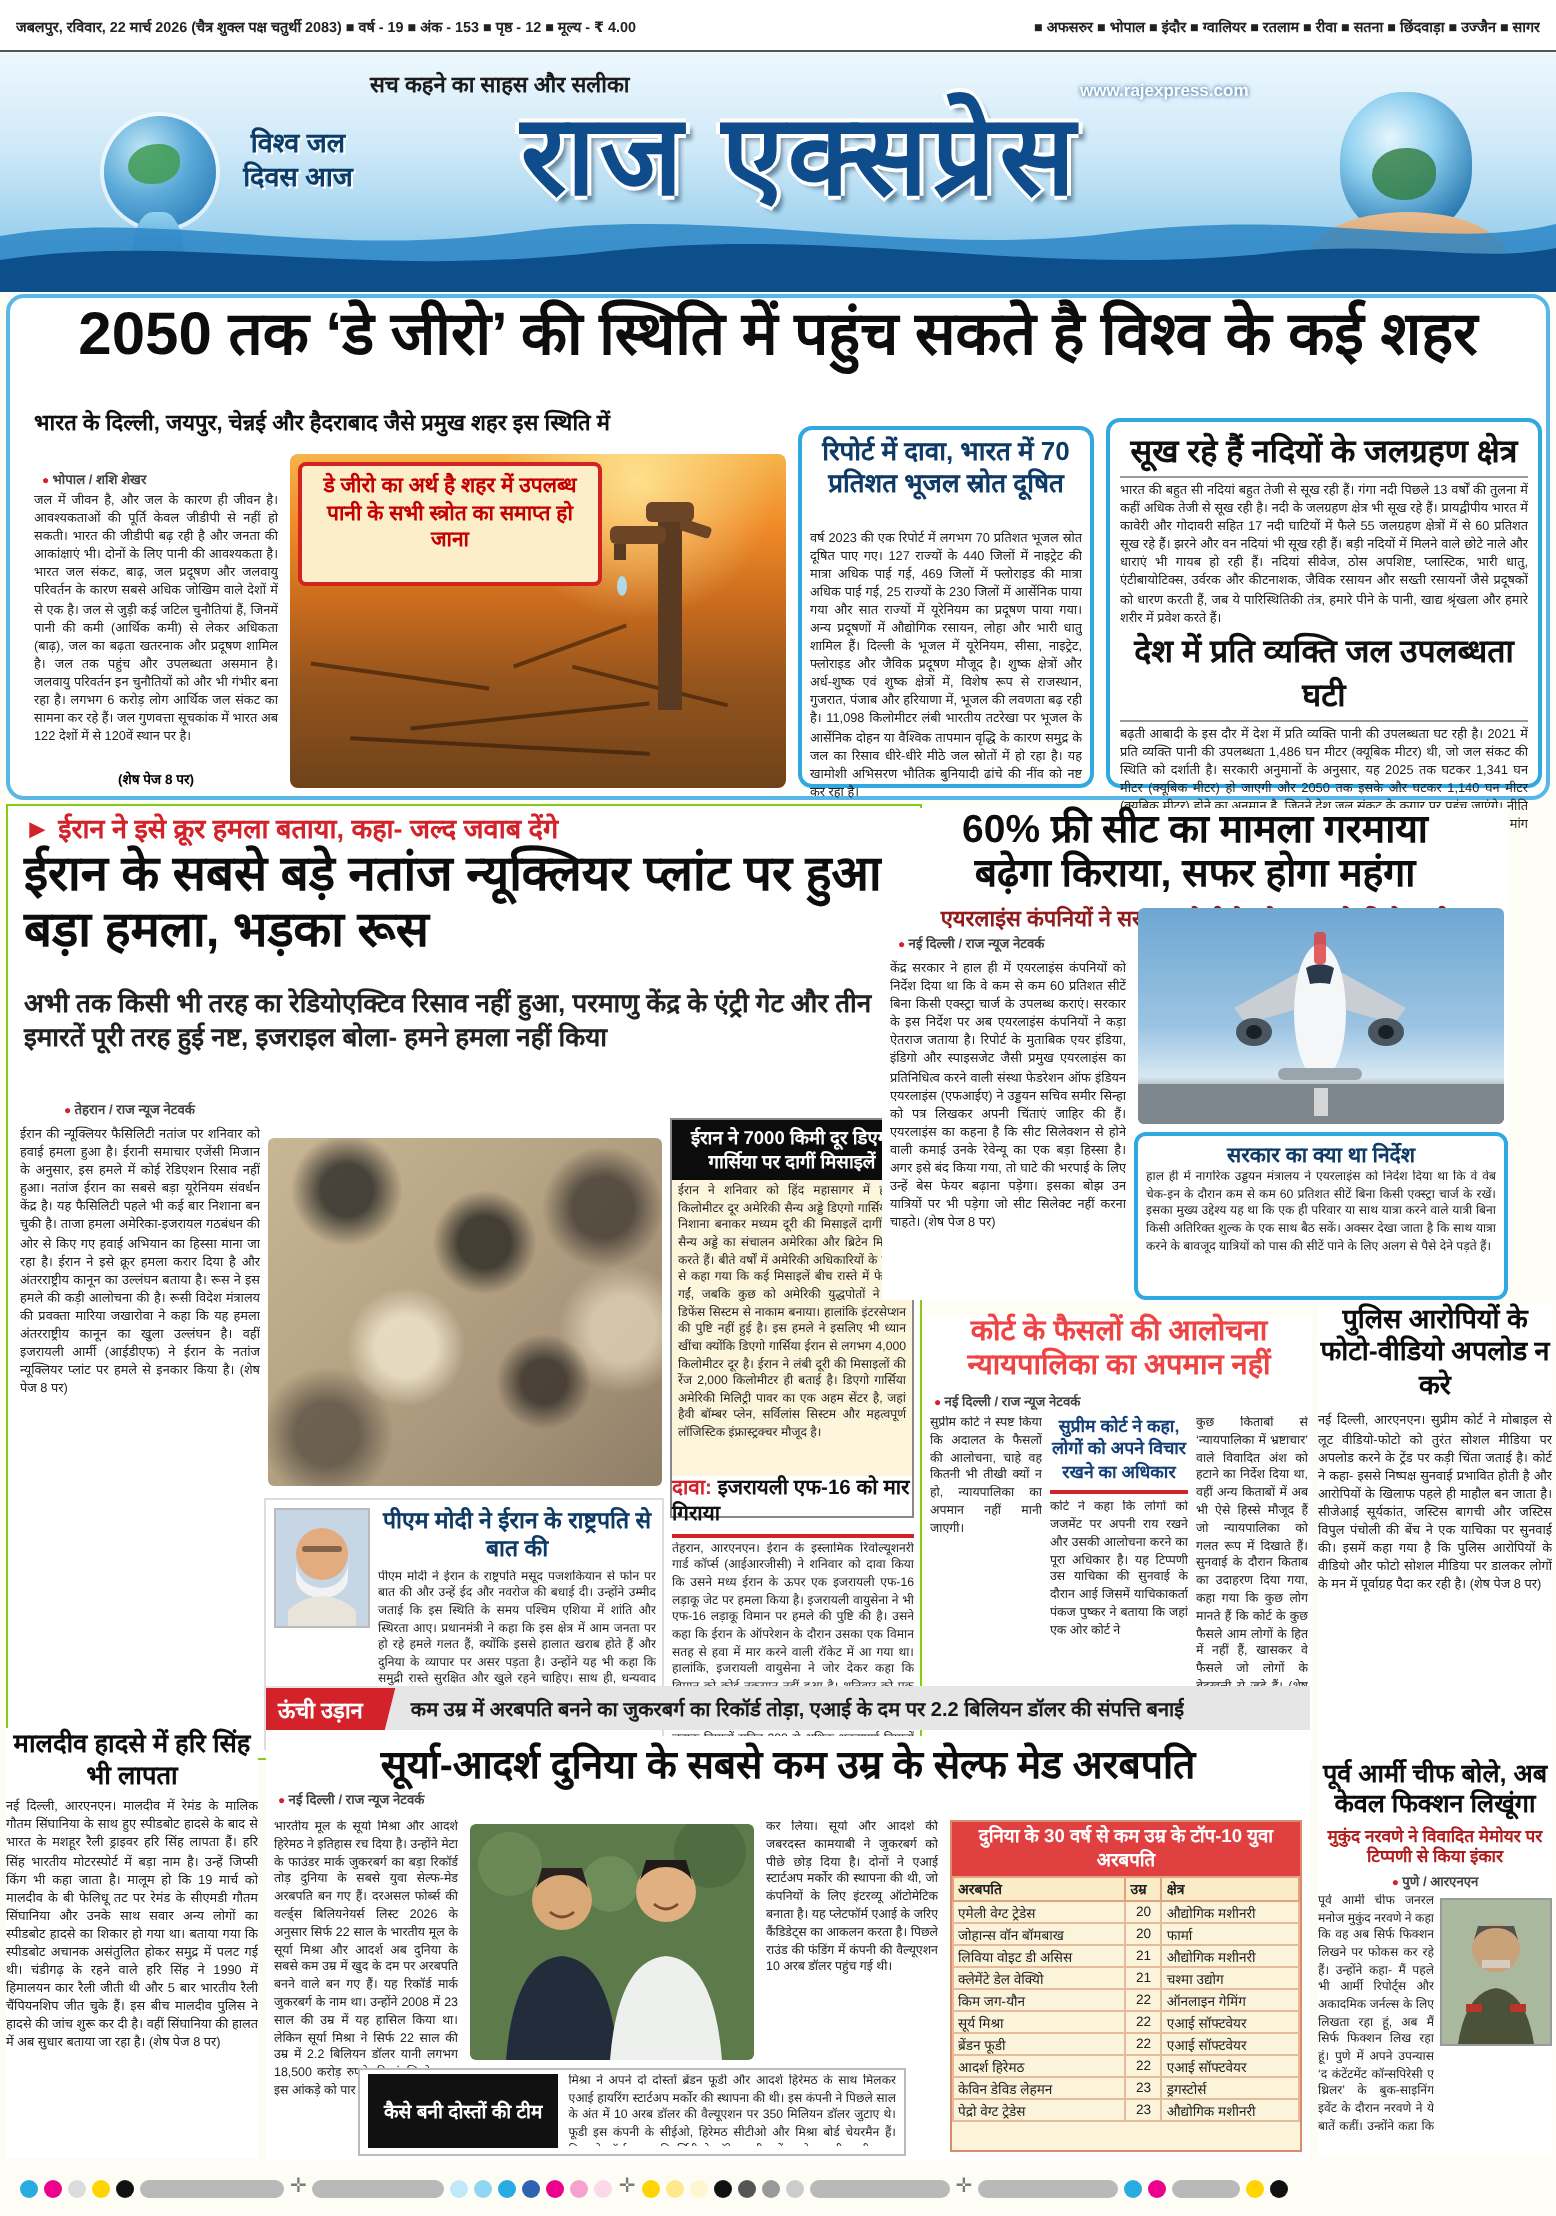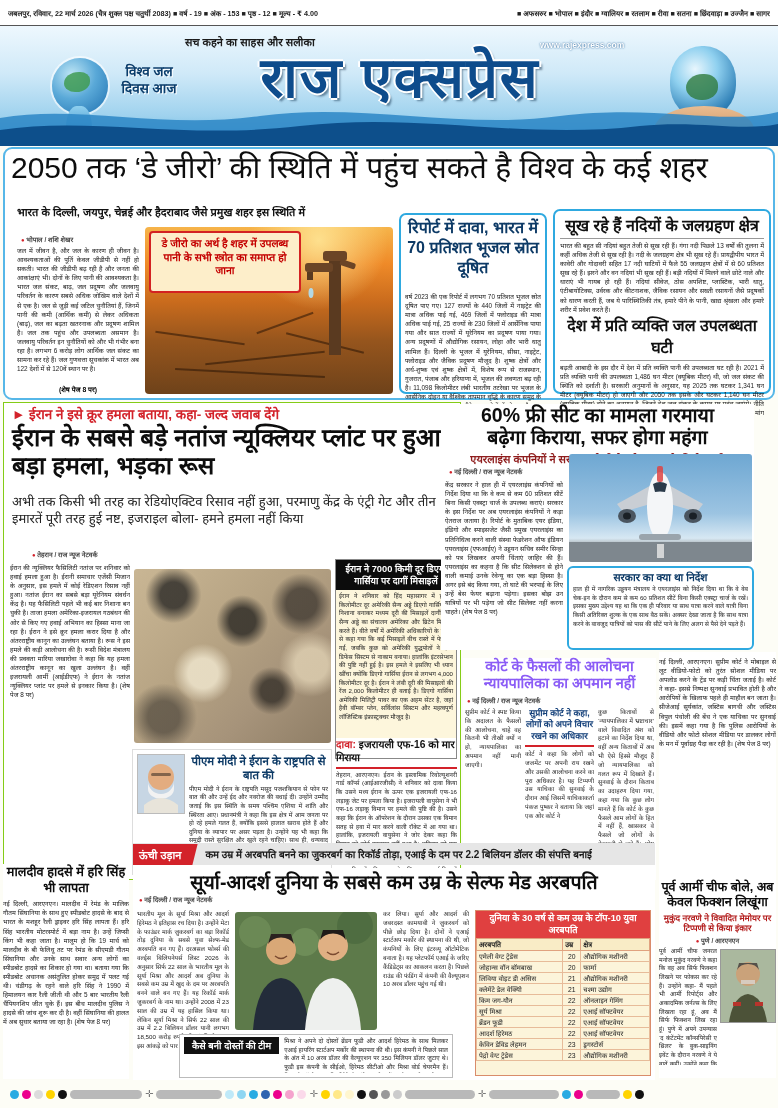--- a/index.html
+++ b/index.html
@@ -21,40 +21,40 @@
   #mast-badge{position:absolute;top:38px;left:116px;width:66px;font-size:13.5px;font-weight:800;color:#0b3d6b;line-height:1.25;text-align:center;text-shadow:1px 1px 0 #fff;}
   .globe{position:absolute;top:32px;left:52px;width:56px;height:56px;border-radius:50%;background:radial-gradient(circle at 35% 30%,#bfe6f5 0%,#5aa9d8 45%,#1d6faf 100%);box-shadow:0 0 0 2px rgba(255,255,255,.6);}
   .globe::after{content:"";position:absolute;left:12px;top:14px;width:26px;height:20px;background:#3f9b52;border-radius:60% 40% 55% 45%;opacity:.85;}
   .fountain{position:absolute;top:80px;left:66px;width:26px;height:36px;background:linear-gradient(180deg,#8fd0ef,#2a7fc0);border-radius:40% 40% 50% 50%/60% 60% 40% 40%;}
   .hand-globe{position:absolute;top:18px;right:14px;width:120px;height:100px;}
   .hg-ball{position:absolute;top:2px;left:26px;width:66px;height:72px;border-radius:48% 48% 46% 46%;background:radial-gradient(circle at 38% 32%,#e8f6fd 0%,#8fd0ef 35%,#2e7fb6 75%,#12557f 100%);}
   .hg-land{position:absolute;top:30px;left:42px;width:32px;height:26px;background:#2f7a3d;border-radius:55% 45% 50% 50%;opacity:.8;}
   .hg-hand{position:absolute;top:62px;left:10px;width:100px;height:34px;background:linear-gradient(180deg,#e9bd92,#c98e5c);border-radius:50% 50% 40% 40%/70% 70% 30% 30%;}
   
   #lead{top:147px;left:3px;width:772px;height:253px;border:2px solid #56b7e8;border-radius:9px;background:#fff;box-sizing:border-box;}
-  #lead-head{position:absolute;top:2px;left:6px;width:756px;font-size:30px;font-weight:400;color:#0d0d0d;line-height:1.15;}
+  #lead-head{position:absolute;top:2px;left:6px;width:756px;text-align:center;font-size:30px;font-weight:700;color:#0d0d0d;line-height:1.15;}
   #lead-sub{position:absolute;top:57px;left:12px;width:374px;font-size:11px;font-weight:800;color:#111;line-height:1.2;}
   #lead-by{position:absolute;top:86px;left:16px;}
   #lead-body{position:absolute;top:97px;left:12px;width:122px;height:138px;}
   #lead-cont{position:absolute;top:236px;left:12px;width:122px;font-size:6.8px;font-weight:800;text-align:center;}
   #lead-img{position:absolute;top:78px;left:140px;width:248px;height:167px;border-radius:4px;overflow:hidden;background:
     radial-gradient(circle at 70% 8%,rgba(255,230,150,.9) 0%,rgba(255,200,90,0) 30%),
     linear-gradient(180deg,#f6b44a 0%,#ef8a28 22%,#c96b1d 45%,#96551d 68%,#6e421a 100%);}
   .crack{position:absolute;background:rgba(40,20,5,.55);}
   #pump{position:absolute;right:30px;top:18px;}
   #lead-redbox{position:absolute;top:4px;left:4px;width:152px;height:62px;background:#fdeeca;border:2px solid #d32222;border-radius:4px;color:#c40000;font-size:10.5px;font-weight:800;line-height:1.3;padding:4px 5px;box-sizing:border-box;text-align:center;}
   #lead-midbox{position:absolute;top:64px;left:394px;width:148px;height:181px;border:2px solid #2fa9e0;border-radius:7px;box-sizing:border-box;padding:3px 4px;background:#fff;}
-  #lead-midbox .bx-h{font-size:16px;font-weight:800;color:#0d3a66;text-align:center;line-height:1.25;margin-bottom:14px;}
+  #lead-midbox .bx-h{font-size:13px;font-weight:800;color:#0d3a66;text-align:center;line-height:1.25;margin-bottom:14px;}
   #lead-rightbox{position:absolute;top:60px;left:548px;width:218px;height:185px;border:2px solid #2fa9e0;border-radius:7px;box-sizing:border-box;padding:2px 5px;background:#fff;}
   .rb-h{font-size:16px;font-weight:800;color:#111;text-align:center;border-bottom:1px solid #999;padding:1px 0 2px;}
   
   #iran{top:402px;left:3px;width:458px;height:478px;border:1px solid #84cc16;box-sizing:border-box;background:#fff;}
   #iran-kick{position:absolute;top:2px;left:8px;font-size:13.5px;font-weight:800;color:#d3222a;}
   #iran-head{position:absolute;top:21px;left:8px;width:440px;font-size:24.5px;font-weight:800;color:#0d0d0d;line-height:1.14;}
-  #iran-sub{position:absolute;top:90px;left:8px;width:440px;font-size:13px;font-weight:normal;color:#222;line-height:1.32;}
+  #iran-sub{position:absolute;top:90px;left:8px;width:440px;font-size:13px;font-weight:bold;color:#222;line-height:1.32;}
   #iran-by{position:absolute;top:147px;left:28px;}
   #iran-body{position:absolute;top:160px;left:6px;width:120px;height:294px;}
   #sat-img{position:absolute;top:166px;left:130px;width:197px;height:174px;border-radius:3px;background:
     radial-gradient(circle at 20% 15%,rgba(30,30,30,.75) 0 6%,rgba(30,30,30,0) 13%),
     radial-gradient(circle at 55% 30%,rgba(40,38,34,.8) 0 8%,rgba(40,38,34,0) 16%),
     radial-gradient(circle at 85% 20%,rgba(50,45,40,.7) 0 7%,rgba(50,45,40,0) 14%),
     radial-gradient(circle at 35% 60%,rgba(235,225,200,.9) 0 9%,rgba(235,225,200,0) 18%),
     radial-gradient(circle at 70% 70%,rgba(35,32,28,.7) 0 6%,rgba(35,32,28,0) 13%),
     radial-gradient(circle at 15% 85%,rgba(60,55,48,.6) 0 7%,rgba(60,55,48,0) 15%),
     radial-gradient(circle at 90% 55%,rgba(225,210,180,.8) 0 8%,rgba(225,210,180,0) 16%),
@@ -72,21 +72,21 @@
   #air{top:404px;left:441px;width:313px;height:246px;background:#fff;}
   #air-head{position:absolute;top:0;left:0;width:313px;text-align:center;font-size:19.5px;font-weight:800;color:#0d0d0d;line-height:1.15;}
   #air-sub{position:absolute;top:47px;left:0;width:313px;text-align:center;font-size:11px;font-weight:800;color:#8f1d1d;}
   #air-by{position:absolute;top:63px;left:8px;}
   #air-body{position:absolute;top:76px;left:4px;width:118px;height:168px;}
   #plane-img{position:absolute;top:50px;left:128px;width:183px;height:108px;border-radius:3px;overflow:hidden;background:linear-gradient(180deg,#6ea7d2 0%,#9cc4e2 55%,#d7e8f3 78%,#b9c2c8 82%,#8e979e 100%);}
   #govt-box{position:absolute;top:162px;left:126px;width:187px;height:84px;border:2px solid #2fa9e0;border-radius:6px;box-sizing:border-box;padding:2px 4px;background:#fff;}
   #govt-box .gb-h{font-size:10.5px;font-weight:800;color:#0d3a66;text-align:center;margin-bottom:1px;}
   
   #court{top:658px;left:463px;width:193px;height:222px;background:#fff;}
-  #court-head{position:absolute;top:0;left:0;width:193px;text-align:center;font-size:14.5px;font-weight:800;line-height:1.2;color:#8b5cf6;}
+  #court-head{position:absolute;top:0;left:0;width:193px;text-align:center;font-size:14.5px;font-weight:800;line-height:1.2;color:#ef4444;}
   #court-by{position:absolute;top:38px;left:4px;}
   #court-cols{position:absolute;top:50px;left:2px;width:189px;height:168px;display:flex;gap:4px;}
   #court-cols .c1,#court-cols .c3{width:56px;}
   #court-cols .c2{width:69px;}
   #pullquote{font-size:8.8px;font-weight:800;color:#14407a;text-align:center;line-height:1.3;border-bottom:2px solid #d3222a;padding-bottom:3px;margin-bottom:3px;}
   
   #police{top:652px;left:659px;width:117px;height:228px;background:#fff;}
   #police-head{font-size:13.5px;font-weight:800;text-align:center;line-height:1.22;color:#0d0d0d;}
   #police-body{margin-top:5px;height:170px;}
   
@@ -99,21 +99,21 @@
   #ribbon .badge span{display:inline-block;transform:skewX(14deg);}
   #ribbon .rtxt{font-size:10px;font-weight:800;color:#1a1a1a;white-space:nowrap;overflow:hidden;}
   
   #billi{top:868px;left:133px;width:522px;height:212px;background:#fff;}
   #billi-head{position:absolute;top:0;left:0;width:522px;text-align:center;font-size:19.5px;font-weight:800;color:#0d0d0d;}
   #billi-by{position:absolute;top:27px;left:6px;}
   #billi-left{position:absolute;top:42px;left:4px;width:92px;height:164px;}
   #billi-photo{position:absolute;top:44px;left:102px;width:142px;height:118px;border-radius:3px;overflow:hidden;}
   #billi-right{position:absolute;top:42px;left:250px;width:86px;height:118px;}
   #team-box{position:absolute;top:166px;left:46px;width:274px;height:44px;border:1px solid #bbb;box-sizing:border-box;padding:2px 4px;background:#fff;}
-  #team-box .tb-h{float:left;background:#111;color:#fff;font-size:9.5px;font-weight:800;padding:2px 8px;margin:0 5px 1px 0;}
+  #team-box .tb-h{float:left;background:#111;color:#fff;font-size:9.5px;font-weight:800;padding:12px 8px;margin:0 5px 1px 0;}
   #billi-table{position:absolute;top:42px;left:342px;width:176px;height:166px;border:1px solid #d98c6b;box-sizing:border-box;background:#fcf4da;}
   #billi-table .tt{background:#e04040;color:#fff;font-size:9.3px;font-weight:700;text-align:center;padding:2px 2px;line-height:1.25;}
   #billi-table table{width:100%;border-collapse:collapse;}
   #billi-table th{font-size:7px;font-weight:800;color:#222;border:1px solid #e0a27f;padding:1px 2px;text-align:left;background:#f9ecc6;}
   #billi-table td{font-size:6.8px;color:#222;border:1px solid #e7bb99;padding:0.5px 2px;}
   #billi-table td.age{text-align:center;}
   
   #army{top:880px;left:659px;width:117px;height:198px;background:#fff;}
   #army-head{font-size:12.6px;font-weight:800;text-align:center;line-height:1.22;color:#0d0d0d;}
   #army-sub{font-size:8.6px;font-weight:800;text-align:center;color:#b31d1d;line-height:1.25;margin-top:2px;}
@@ -259,20 +259,21 @@
       <div class="c1 jtxt" style="font-size:6.2px;">सुप्रीम कोर्ट ने स्पष्ट किया कि अदालत के फैसलों की आलोचना, चाहे वह कितनी भी तीखी क्यों न हो, न्यायपालिका का अपमान नहीं मानी जाएगी।</div>
       <div class="c2">
         <div id="pullquote">सुप्रीम कोर्ट ने कहा, लोगों को अपने विचार रखने का अधिकार</div>
         <div class="jtxt" style="font-size:6.2px;height:92px;">कोर्ट ने कहा कि लोगों को जजमेंट पर अपनी राय रखने और उसकी आलोचना करने का पूरा अधिकार है। यह टिप्पणी उस याचिका की सुनवाई के दौरान आई जिसमें याचिकाकर्ता पंकज पुष्कर ने बताया कि जहां एक ओर कोर्ट ने</div>
       </div>
       <div class="c3 jtxt" style="font-size:6.2px;">कुछ किताबों से ‘न्यायपालिका में भ्रष्टाचार’ वाले विवादित अंश को हटाने का निर्देश दिया था, वहीं अन्य किताबों में अब भी ऐसे हिस्से मौजूद हैं जो न्यायपालिका को गलत रूप में दिखाते हैं। सुनवाई के दौरान किताब का उदाहरण दिया गया, कहा गया कि कुछ लोग मानते हैं कि कोर्ट के कुछ फैसले आम लोगों के हित में नहीं हैं, खासकर वे फैसले जो लोगों के बेदखली से जुड़े हैं। (शेष पेज 8 पर)</div>
     </div>
   </div>
 
   <div class="abs" id="police">
+    <div id="police-head">पुलिस आरोपियों के फोटो-वीडियो अपलोड न करे</div>
     <div id="police-body" class="jtxt">नई दिल्ली, आरएनएन। सुप्रीम कोर्ट ने मोबाइल से लूट वीडियो-फोटो को तुरंत सोशल मीडिया पर अपलोड करने के ट्रेंड पर कड़ी चिंता जताई है। कोर्ट ने कहा- इससे निष्पक्ष सुनवाई प्रभावित होती है और आरोपियों के खिलाफ पहले ही माहौल बन जाता है। सीजेआई सूर्यकांत, जस्टिस बागची और जस्टिस विपुल पंचोली की बेंच ने एक याचिका पर सुनवाई की। इसमें कहा गया है कि पुलिस आरोपियों के वीडियो और फोटो सोशल मीडिया पर डालकर लोगों के मन में पूर्वाग्रह पैदा कर रही है। (शेष पेज 8 पर)</div>
   </div>
 
   <div class="abs" id="mald">
     <div id="mald-head">मालदीव हादसे में हरि सिंह भी लापता</div>
     <div id="mald-body" class="jtxt">नई दिल्ली, आरएनएन। मालदीव में रेमंड के मालिक गौतम सिंघानिया के साथ हुए स्पीडबोट हादसे के बाद से भारत के मशहूर रैली ड्राइवर हरि सिंह लापता हैं। हरि सिंह भारतीय मोटरस्पोर्ट में बड़ा नाम है। उन्हें जिप्सी किंग भी कहा जाता है। मालूम हो कि 19 मार्च को मालदीव के बी फेलिधू तट पर रेमंड के सीएमडी गौतम सिंघानिया और उनके साथ सवार अन्य लोगों का स्पीडबोट हादसे का शिकार हो गया था। बताया गया कि स्पीडबोट अचानक असंतुलित होकर समुद्र में पलट गई थी। चंडीगढ़ के रहने वाले हरि सिंह ने 1990 में हिमालयन कार रैली जीती थी और 5 बार भारतीय रैली चैंपियनशिप जीत चुके हैं। इस बीच मालदीव पुलिस ने हादसे की जांच शुरू कर दी है। वहीं सिंघानिया की हालत में अब सुधार बताया जा रहा है। (शेष पेज 8 पर)</div>
   </div>
 
   <div class="abs" id="ribbon">
     <div class="badge"><span>ऊंची उड़ान</span></div>

